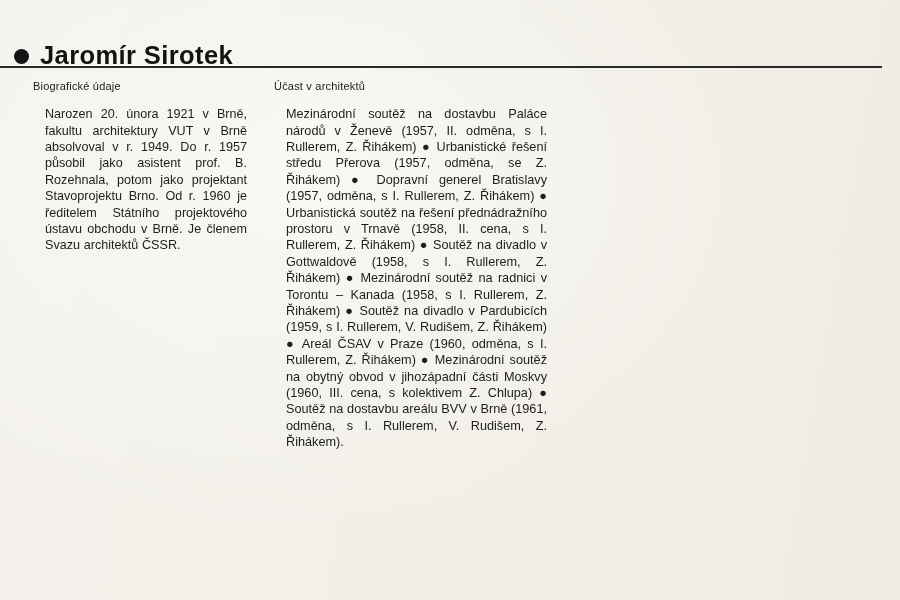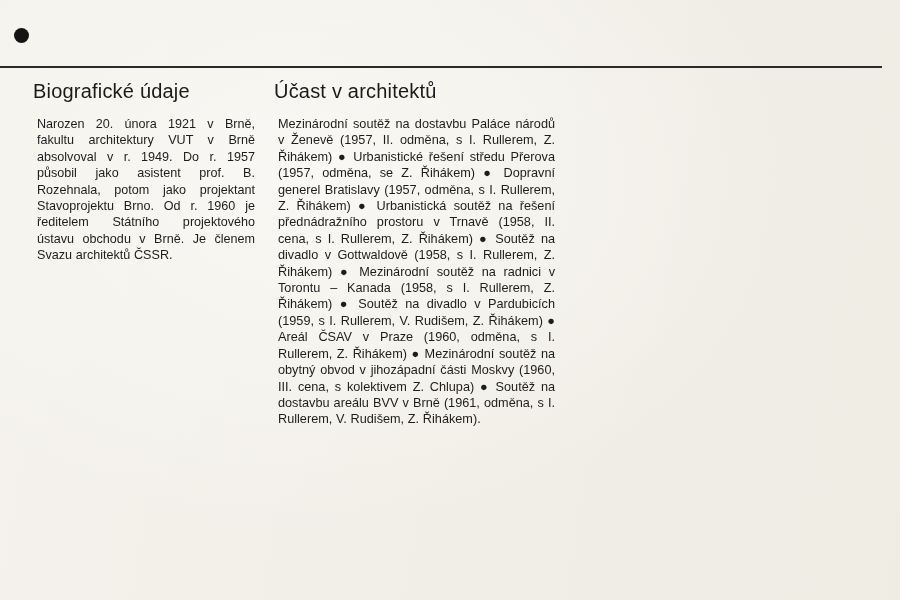--- a/index.html
+++ b/index.html
@@ -76,50 +76,51 @@
   }
   .col {
     position: absolute;
     top: 0;
   }
   .col-1 { left: 33px;  width: 226px; }
   .col-2 { left: 274px; width: 285px; }
   .col-3 { left: 577px; width: 303px; }
 
   .col-heading {
-    font-size: 20px;
+    font-size: 11px;
     font-weight: normal;
     letter-spacing: 0.2px;
     color: #1a1a1a;
     margin: 0 0 14px 0;
     line-height: 1.1;
   }
 
   .col-body {
     font-size: 12.7px;
     line-height: 16.4px;
     text-align: justify;
     text-justify: inter-word;
     color: #1d1d1d;
-    margin: 4px;
+    margin: 12px;
     hyphens: none;
     word-spacing: 0.2px;
   }
   .col-1 .col-body { font-size: 12.6px; }
   .col-3 .col-body { text-align: left; }
 </style>
 </head>
 <body>
 
 <div class="paper-tone"></div>
 
 <div class="page">
 
   <div class="header">
     <span class="header-bullet"></span>
+    <h1 class="header-title">Jaromír Sirotek</h1>
   </div>
 
   <div class="rule"></div>
 
   <div class="columns">
 
     <section class="col col-1">
       <h2 class="col-heading">Biografické údaje</h2>
       <p class="col-body">Narozen 20. února 1921 v Brně, fakultu architektury VUT v Brně absolvoval v r. 1949. Do r. 1957 působil jako asistent prof. B. Rozehnala, potom jako projektant Stavoprojektu Brno. Od r. 1960 je ředitelem Státního projektového ústavu obchodu v Brně. Je členem Svazu architektů ČSSR.</p>
     </section>

